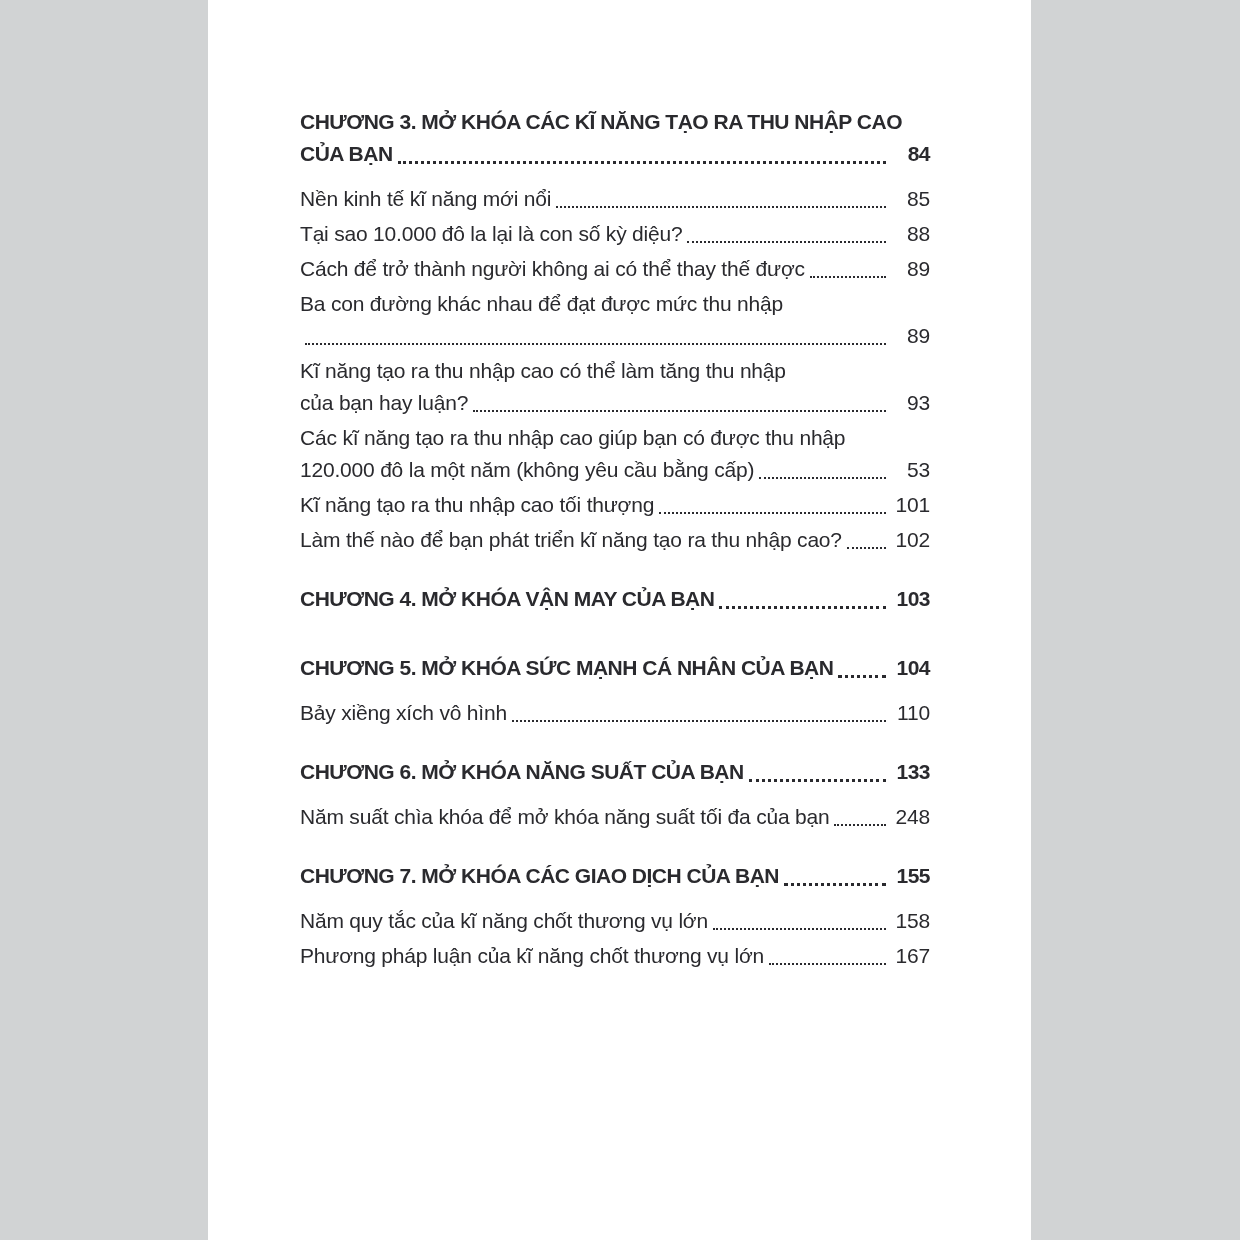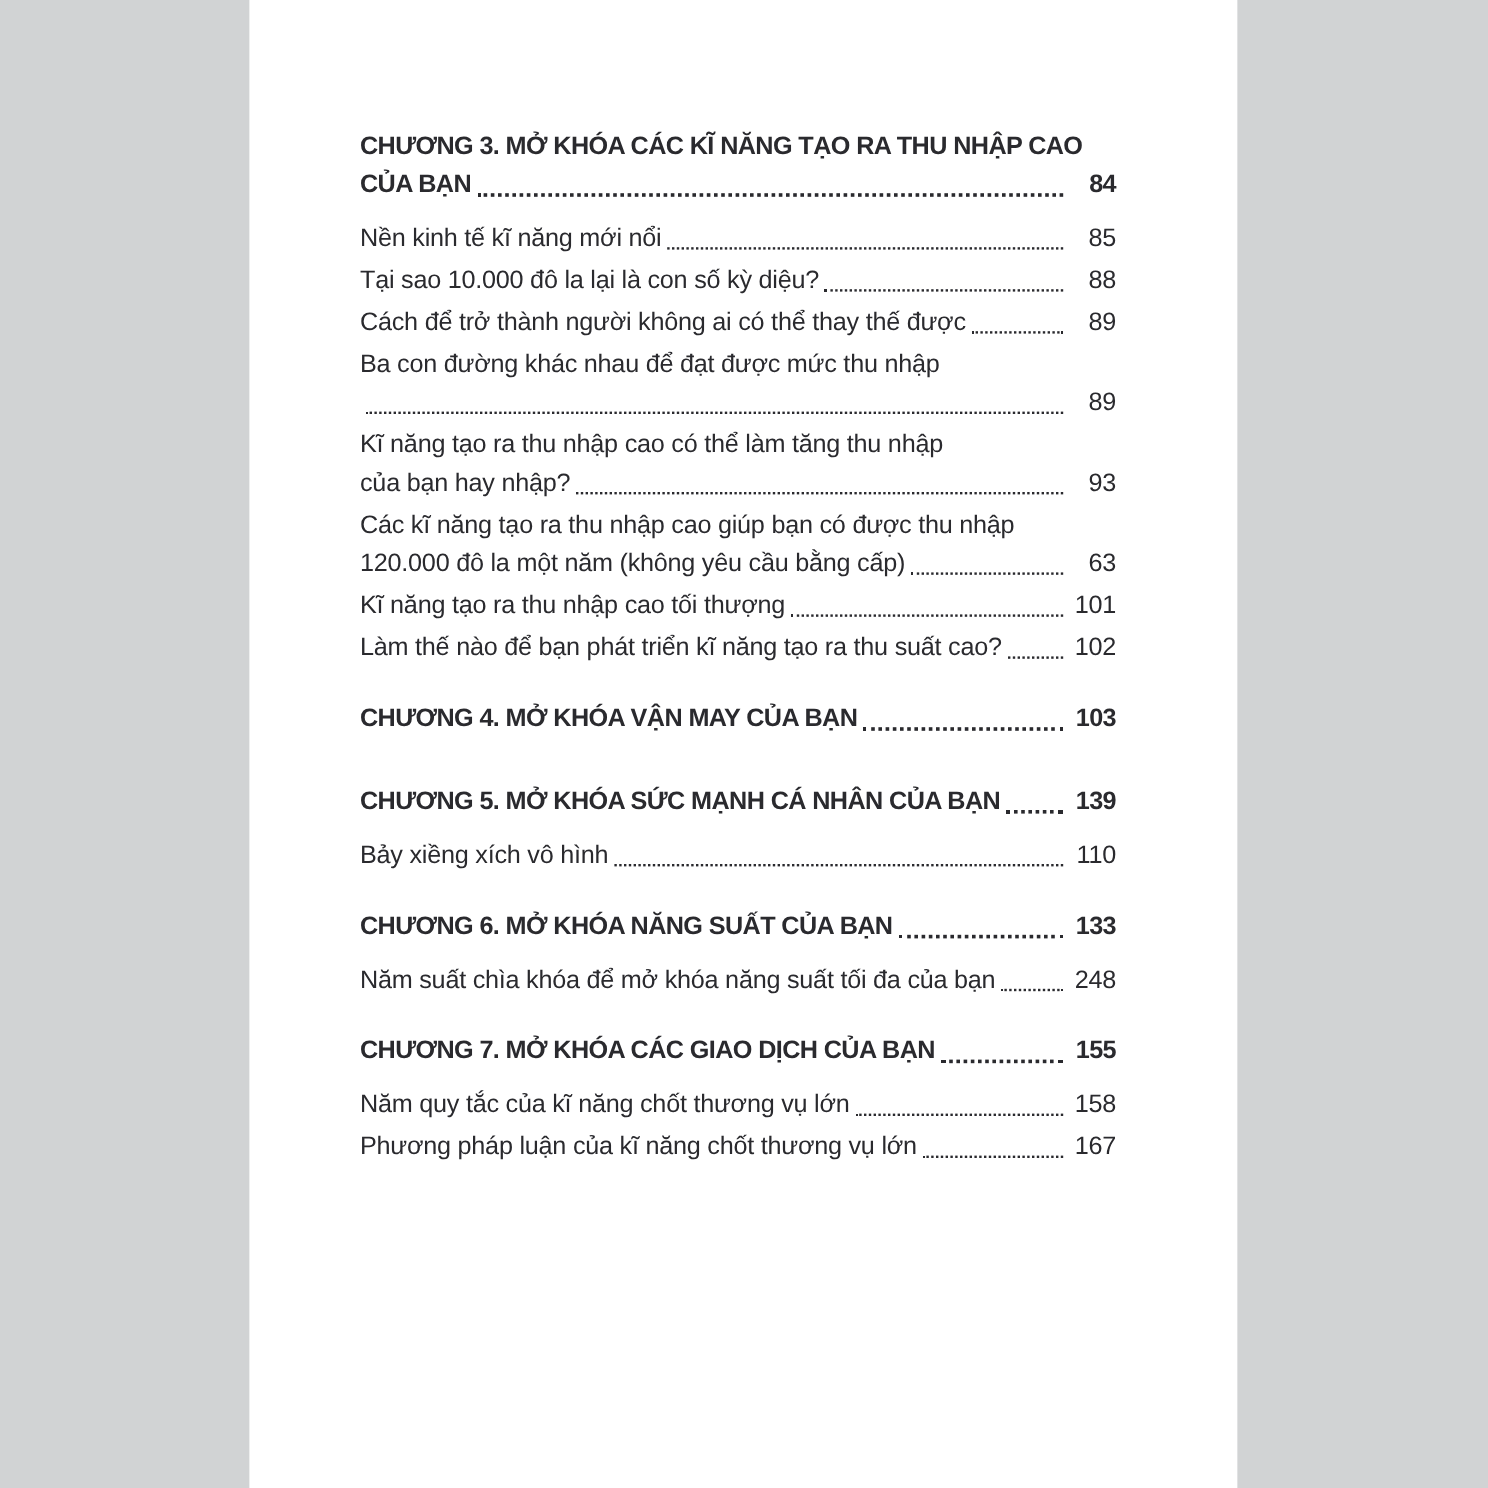--- a/index.html
+++ b/index.html
@@ -126,62 +126,62 @@
     <span class="leader"></span>
     <span class="num">89</span>
   </div>
       </div>
       <div class="entry item">
         <div class="row">
     <span class="text">Kĩ năng tạo ra thu nhập cao có thể làm tăng thu nhập</span>
 
   </div>
         <div class="row">
-    <span class="text">của bạn hay nhập?</span>
+    <span class="text">của bạn hay luận?</span>
     <span class="leader"></span>
     <span class="num">93</span>
   </div>
       </div>
       <div class="entry item">
         <div class="row">
     <span class="text">Các kĩ năng tạo ra thu nhập cao giúp bạn có được thu nhập</span>
 
   </div>
         <div class="row">
     <span class="text">120.000 đô la một năm (không yêu cầu bằng cấp)</span>
     <span class="leader"></span>
-    <span class="num">63</span>
+    <span class="num">53</span>
   </div>
       </div>
       <div class="entry item">
         <div class="row">
     <span class="text">Kĩ năng tạo ra thu nhập cao tối thượng</span>
     <span class="leader"></span>
     <span class="num">101</span>
   </div>
       </div>
       <div class="entry item">
         <div class="row">
-    <span class="text">Làm thế nào để bạn phát triển kĩ năng tạo ra thu suất cao?</span>
+    <span class="text">Làm thế nào để bạn phát triển kĩ năng tạo ra thu nhập cao?</span>
     <span class="leader"></span>
     <span class="num">102</span>
   </div>
       </div>
       <div class="entry chapter">
         <div class="row">
     <span class="text">CHƯƠNG 4. MỞ KHÓA VẬN MAY CỦA BẠN</span>
     <span class="leader"></span>
     <span class="num">103</span>
   </div>
       </div>
       <div class="entry chapter">
         <div class="row">
     <span class="text">CHƯƠNG 5. MỞ KHÓA SỨC MẠNH CÁ NHÂN CỦA BẠN</span>
     <span class="leader"></span>
-    <span class="num">139</span>
+    <span class="num">104</span>
   </div>
       </div>
       <div class="entry item">
         <div class="row">
     <span class="text">Bảy xiềng xích vô hình</span>
     <span class="leader"></span>
     <span class="num">110</span>
   </div>
       </div>
       <div class="entry chapter">

